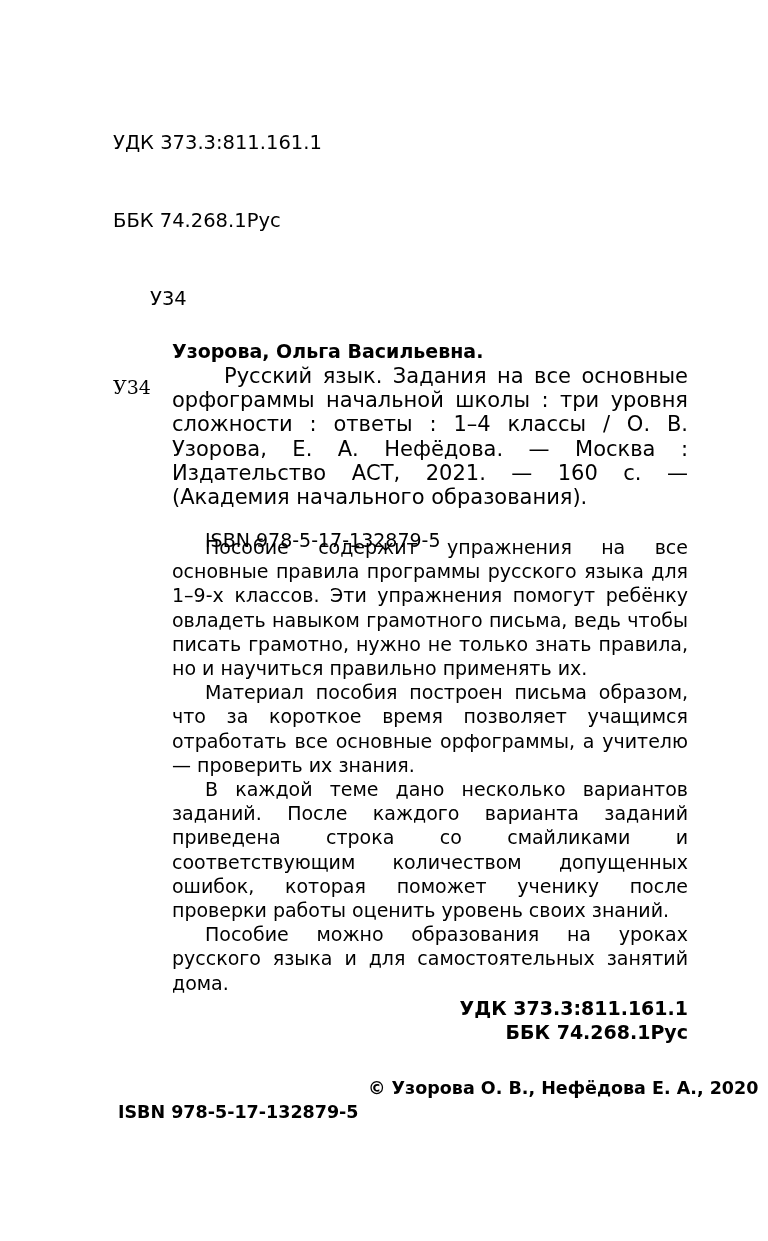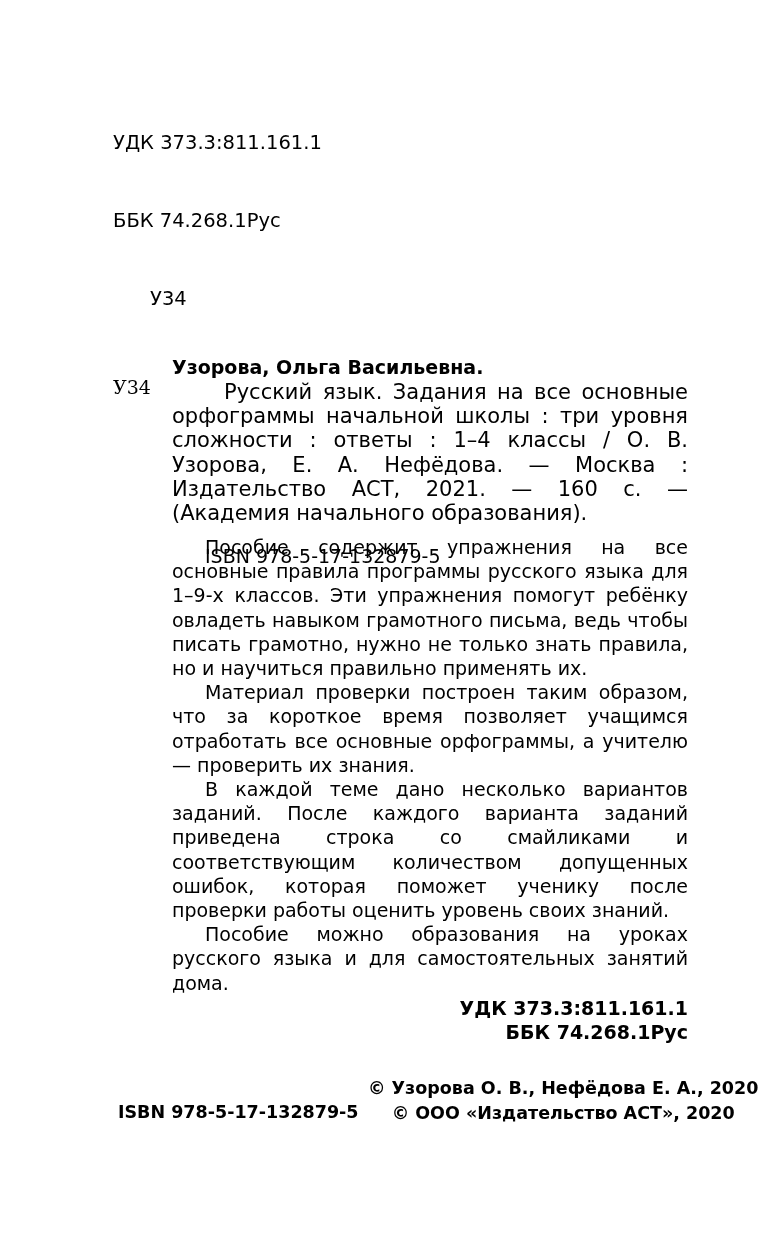--- a/index.html
+++ b/index.html
@@ -39,21 +39,21 @@
   }
   .classification .cls-shelf {
     display: block;
     padding-left: 37px;
   }
 
   
   .record {
     position: absolute;
     left: 172px;
-    top: 355px;
+    top: 339px;
     width: 516px;
   }
   .record-author {
     font-weight: bold;
     font-size: 19px;
     line-height: 25px;
     margin: 0 0 0 0;
   }
   .record-body {
     font-size: 21px;
@@ -155,30 +155,29 @@
   <div class="record-shelfmark">У34</div>
 
   <div class="record">
     <p class="record-author">Узорова, Ольга Васильевна.</p>
     <p class="record-body">Русский язык. Задания на все основные орфограммы начальной школы : три уровня сложности : ответы : 1–4 классы / О. В. Узорова, Е. А. Нефёдова. —  Москва : Издательство АСТ, 2021. — 160 с. — (Академия начального образования).</p>
     <p class="record-isbn">ISBN 978-5-17-132879-5</p>
   </div>
 
   <div class="annotation">
     <p>Пособие содержит упражнения на все основные правила программы русского языка для 1–9-х классов. Эти упражнения помогут ребёнку  овладеть навыком грамотного письма, ведь чтобы писать грамотно, нужно не только  знать правила, но и научиться правильно применять их.</p>
-    <p>Материал проверки построен таким образом, что за короткое время позволяет учащимся отработать все основные орфограммы, а учителю — проверить их знания.</p>
+    <p>Материал пособия построен письма образом, что за короткое время позволяет учащимся отработать все основные орфограммы, а учителю — проверить их знания.</p>
     <p>В каждой теме дано несколько вариантов заданий. После каждого варианта заданий приведена строка со смайликами и соответствующим количеством допущенных ошибок, которая поможет ученику после проверки работы оценить уровень своих знаний.</p>
     <p>Пособие можно образования на уроках русского языка и для самостоятельных занятий дома.</p>
   </div>
 
   <div class="footer-classification">
     <span>УДК 373.3:811.161.1</span>
     <span>ББК 74.268.1Рус</span>
   </div>
 
   <div class="isbn-footer">ISBN 978-5-17-132879-5</div>
 
   <div class="copyright">
     <span>© Узорова О. В., Нефёдова Е. А., 2020</span>
-    <span>© ООО «Издательство АСТ», 2020</span>
   </div>
 
 </div>
 
 </body></html>

